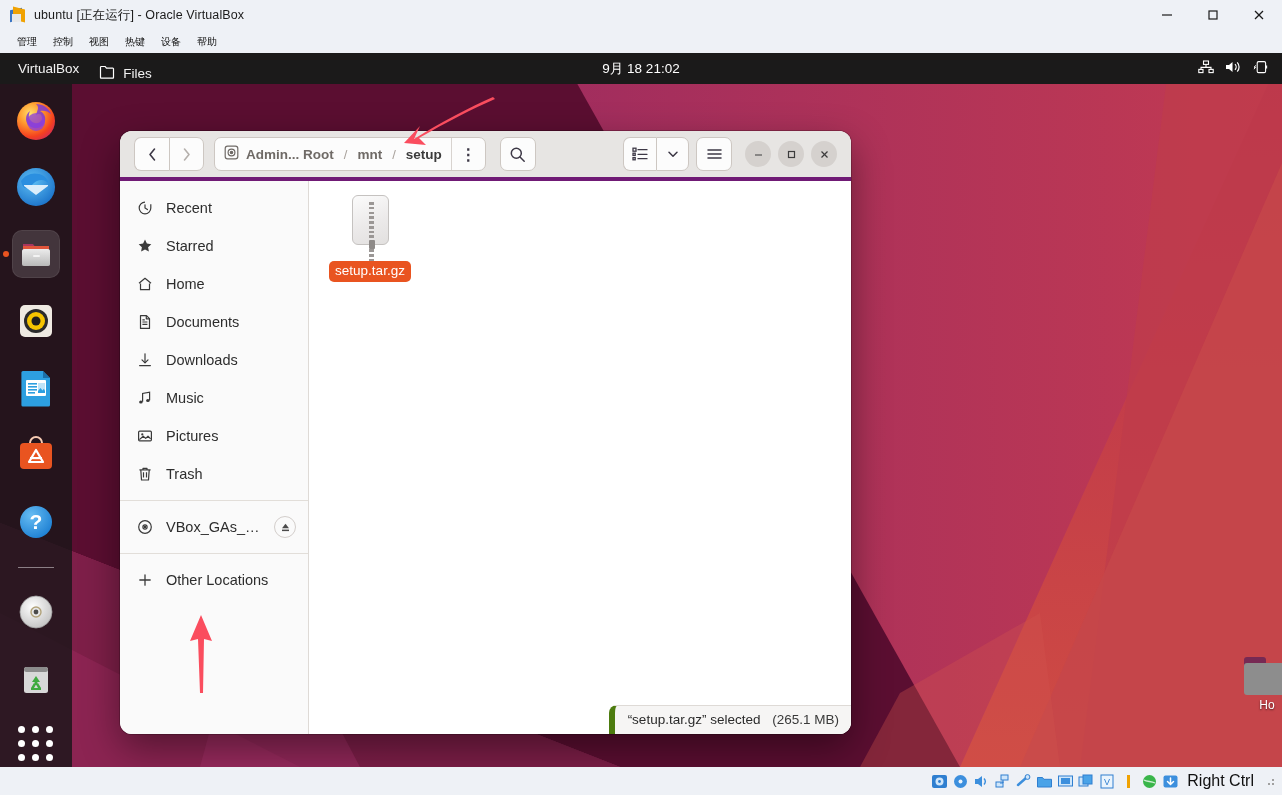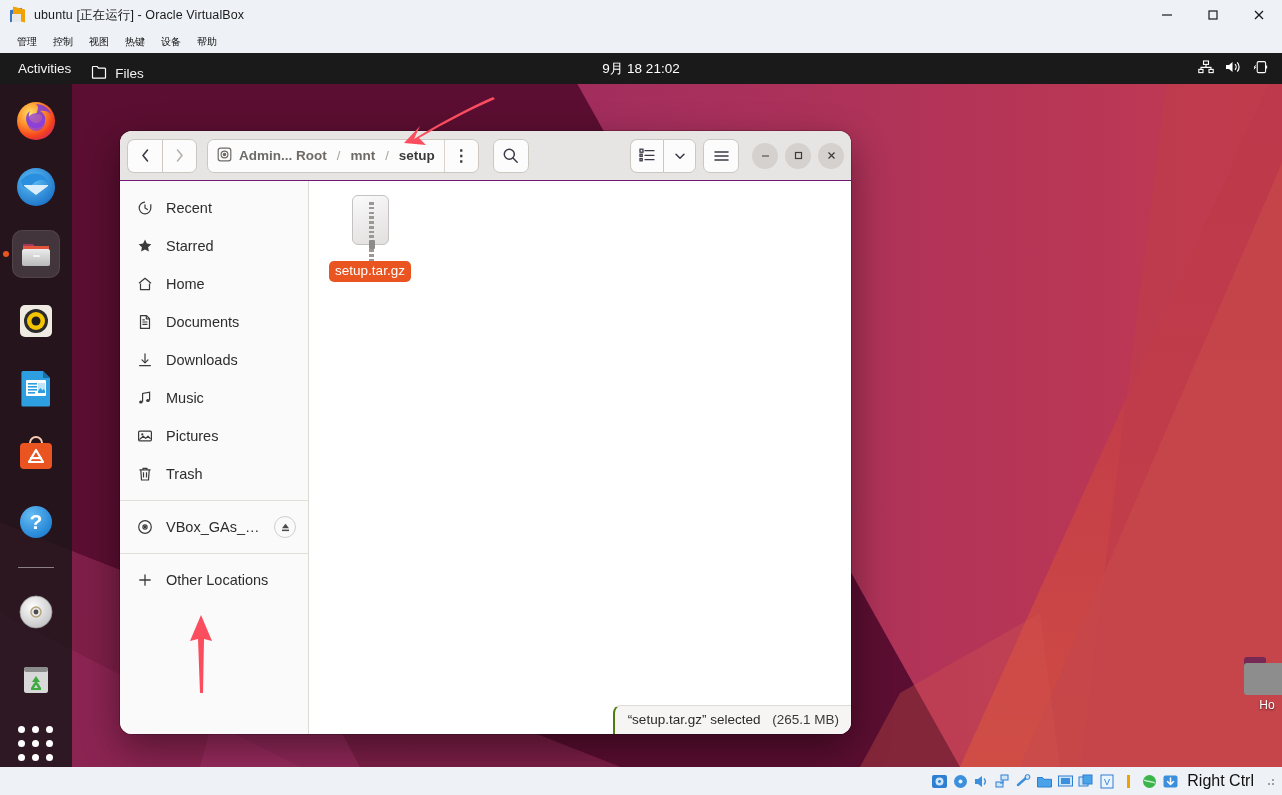--- a/index.html
+++ b/index.html
@@ -108,21 +108,21 @@
   
   .nautilus {
     position: absolute; left: 120px; top: 78px; width: 731px; height: 603px;
     border-radius: 12px; z-index: 20;
     box-shadow: 0 14px 38px rgba(0,0,0,0.42), 0 0 0 1px rgba(0,0,0,0.20);
     overflow: hidden; background: #ffffff;
     display: flex; flex-direction: column;
   }
   .nt-header {
     height: 50px; background: #e7e5e3; display: flex; align-items: center;
-    padding: 0 7px; gap: 6px; border-bottom: 1px solid #701a75; flex: none;
+    padding: 0 14px; gap: 6px; border-bottom: 4px solid #701a75; flex: none;
   }
   .navgroup { display: flex; }
   .navbtn {
     width: 35px; height: 34px; background: #fcfcfc; border: 1px solid #cdc7c2;
     display: flex; align-items: center; justify-content: center; color: #3d3846;
   }
   .navbtn.left  { border-radius: 7px 0 0 7px; border-right-width: 0; }
   .navbtn.right { border-radius: 0 7px 7px 0; color: #b5b0ac; }
 
   .pathbar {
@@ -191,21 +191,21 @@
   .zipper { position: absolute; left: 16px; top: 6px; width: 5px; height: 38px; }
   .zipper i { display:block; width:5px; height:2.6px; background:#9b9795; margin-bottom:2.2px; }
   .zipper .pull { width:6px; height:9px; background:#8e8a88; border-radius:1px; margin-left:-0.5px; }
   .file-name {
     display: inline-block; margin-top: 2px; padding: 2px 6px 3px 6px;
     background: #e95420; color: #ffffff; border-radius: 5px;
     font-size: 13.5px; line-height: 16px; max-width: 92px; word-break: break-all;
   }
   .statusbar {
     position: absolute; right: 0; bottom: 0;
-    background: #f6f5f4; border-top: 1px solid #dedad6; border-left: 2px solid #4d7c0f;
+    background: #f6f5f4; border-top: 1px solid #dedad6; border-left: 6px solid #4d7c0f;
     border-radius: 8px 0 0 0; padding: 6px 12px 7px 13px;
     font-size: 13.5px; color: #2b2b2b; white-space: nowrap;
   }
   .statusbar .size { color: #3a3a3a; }
 
   
   .arrow { position: absolute; z-index: 40; pointer-events: none; }
 
   
   .vbox-statusbar {
@@ -289,21 +289,21 @@
       <polygon points="1170,0 1282,0 1282,714 1080,714" fill="#bf3c4b" opacity="0.75"></polygon>
       <polygon points="1282,110 1282,714 1020,714" fill="#c6464a" opacity="0.85"></polygon>
       <polygon points="620,714 0,470 0,714" fill="#7d1f48" opacity="0.9"></polygon>
       <polygon points="0,560 300,714 0,714" fill="#8e2655" opacity="0.85"></polygon>
       <polygon points="220,640 300,600 360,714 200,714" fill="#a33068" opacity="0.5"></polygon>
       <polygon points="900,640 1040,560 1060,714 860,714" fill="#d0524c" opacity="0.35"></polygon>
     </svg>
   </div>
 
   <div class="topbar">
-    <div class="topbar-activities">Activities</div>
+    <div class="topbar-activities">VirtualBox</div>
     <div class="topbar-files">
       <span>
         <svg width="16" height="14" viewBox="0 0 16 14" fill="none" stroke="#ffffff" stroke-width="1.2">
           <path d="M1.5 12.5V2.2a.7.7 0 0 1 .7-.7h4l1.3 1.6h6.3a.7.7 0 0 1 .7.7v8.7a.7.7 0 0 1-.7.7H2.2a.7.7 0 0 1-.7-.7Z"></path>
         </svg>
       </span>
       <span>Files</span>
     </div>
     <div class="topbar-clock">9月 18  21:02</div>
     <div class="topbar-right">

